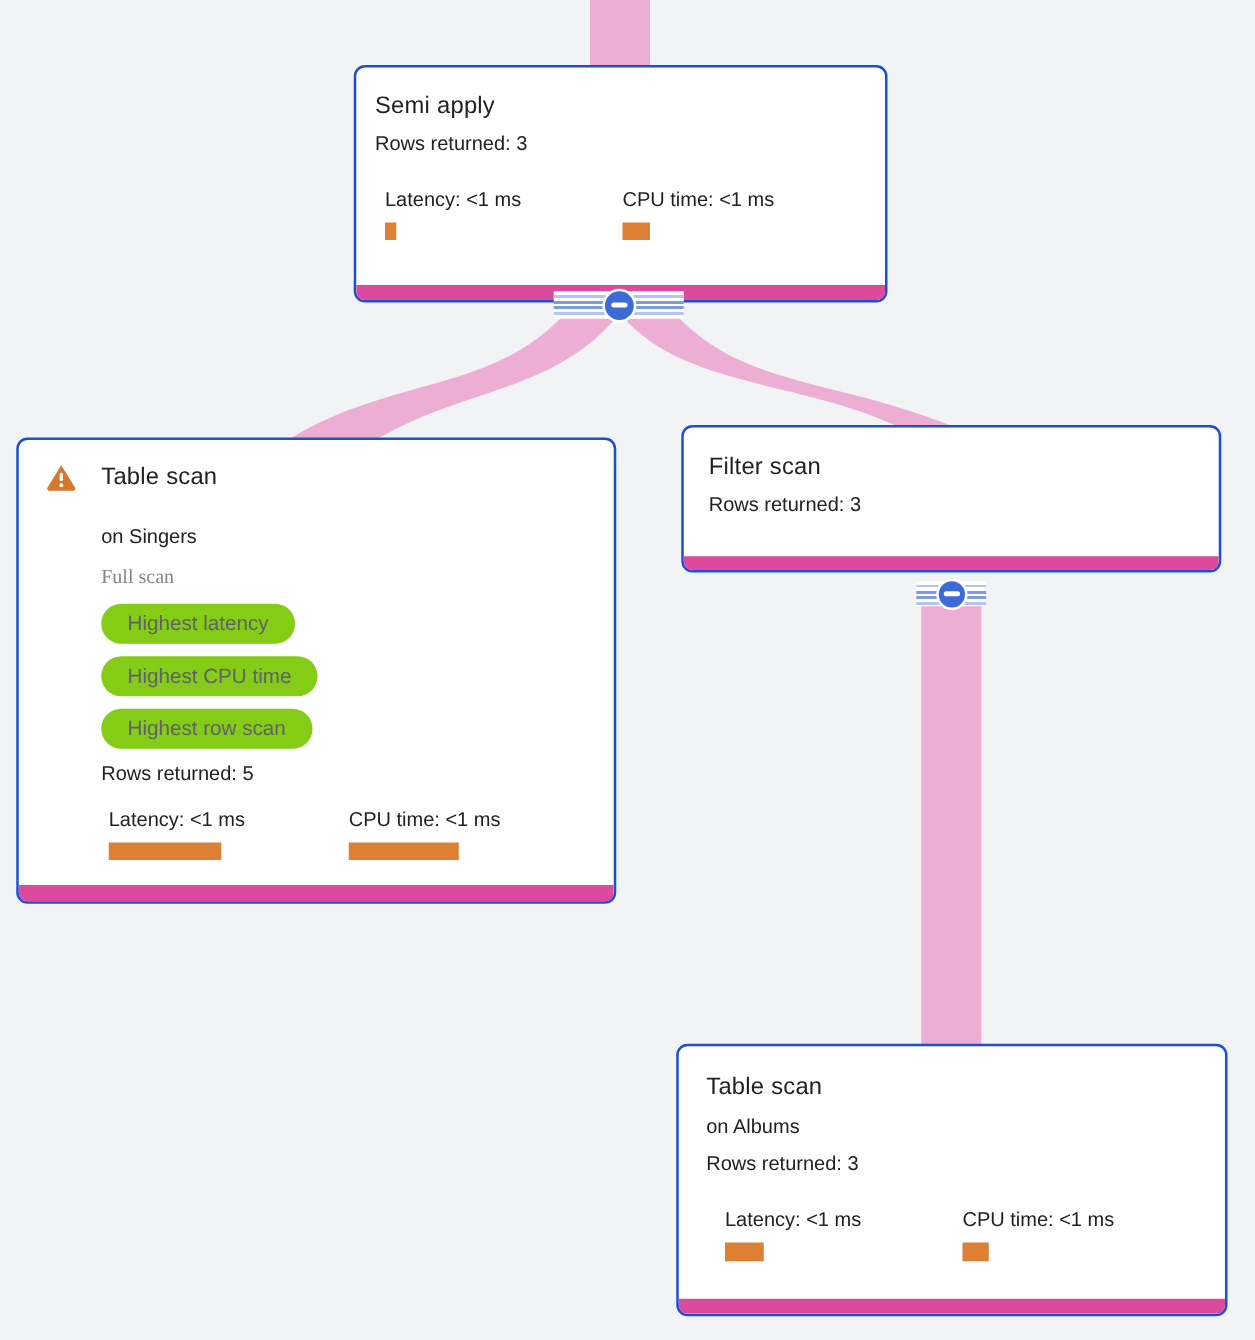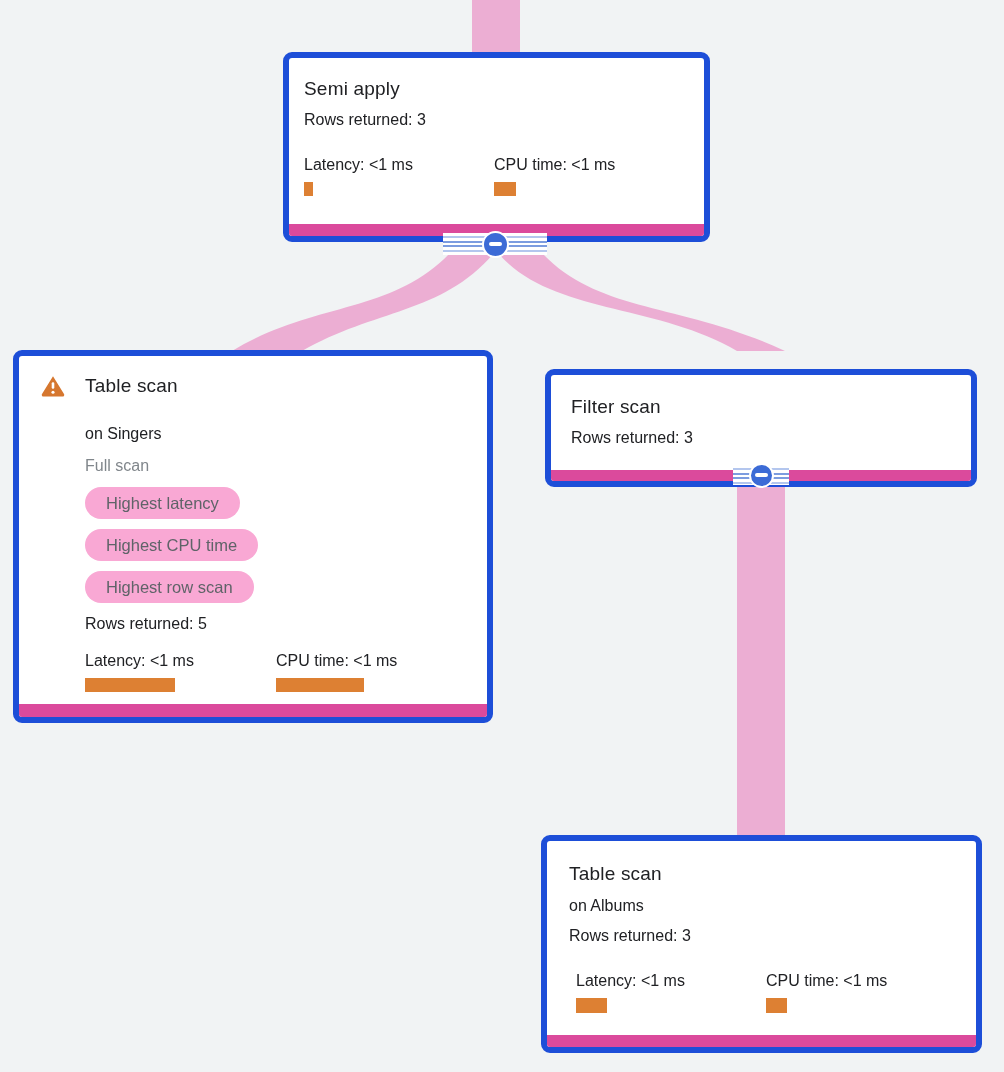--- a/index.html
+++ b/index.html
@@ -14,21 +14,21 @@
     overflow: hidden;
   }
 
   svg.edges { position: absolute; left: 0; top: 0; z-index: 1; }
 
   
   .node {
     position: absolute;
     z-index: 2;
     background: #ffffff;
-    border: 6px solid #1d4ed8;
+    border: 2px solid #1d4ed8;
     border-radius: 9px;
     overflow: hidden;
   }
   .node-flow-bar {
     position: absolute;
     left: 0; right: 0; bottom: 0;
     background: #db4a9c;
   }
   .node-title {
     font-size: 19px;
@@ -59,36 +59,36 @@
   #node-semi-apply .metrics { margin-top: 17px; }
 
   
   #node-scan-singers { left: 13px; top: 350px; width: 480px; height: 373px; padding: 16px 20px 0 66px; }
   #node-scan-singers .node-flow-bar { height: 13px; }
   #node-scan-singers .metric { width: 192px; }
   .warning-wrap { position: absolute; left: 22px; top: 19px; width: 24px; height: 22px; }
   .badges { margin-top: 11px; }
   .badge {
     display: table;
-    background: #f9a8d4;
+    background: #84cc16;
     color: #5f6368;
     font-size: 16.5px;
     line-height: 32px;
     height: 26px;
     padding: 0 21px;
     border-radius: 16px;
     margin-bottom: 10px;
   }
   #node-scan-singers .sub1 { margin-top: 24px; }
-  #node-scan-singers .sub2 { margin-top: 11px; }
+  #node-scan-singers .sub2 { margin-top: 11px; font-family: Liberation Serif, serif; }
   #node-scan-singers .rows-line { margin-top: 8px; }
   #node-scan-singers .metrics { margin-top: 16px; }
 
   
-  #node-filter-scan { left: 545px; top: 369px; width: 432px; height: 118px; padding: 18px 4px 0 20px; }
+  #node-filter-scan { left: 545px; top: 340px; width: 432px; height: 118px; padding: 18px 4px 0 20px; }
   #node-filter-scan .node-flow-bar { height: 11px; }
   #node-filter-scan .node-line { margin-top: 7px; }
 
   
   #node-scan-albums { left: 541px; top: 835px; width: 441px; height: 218px; padding: 19px 20px 0 22px; }
   #node-scan-albums .node-flow-bar { height: 12px; }
   #node-scan-albums .node-line { margin-top: 8px; }
   #node-scan-albums .rows-line { margin-top: 9px; }
   #node-scan-albums .metrics { margin-top: 16px; }
   #node-scan-albums .metric-bar { height: 15px; }

